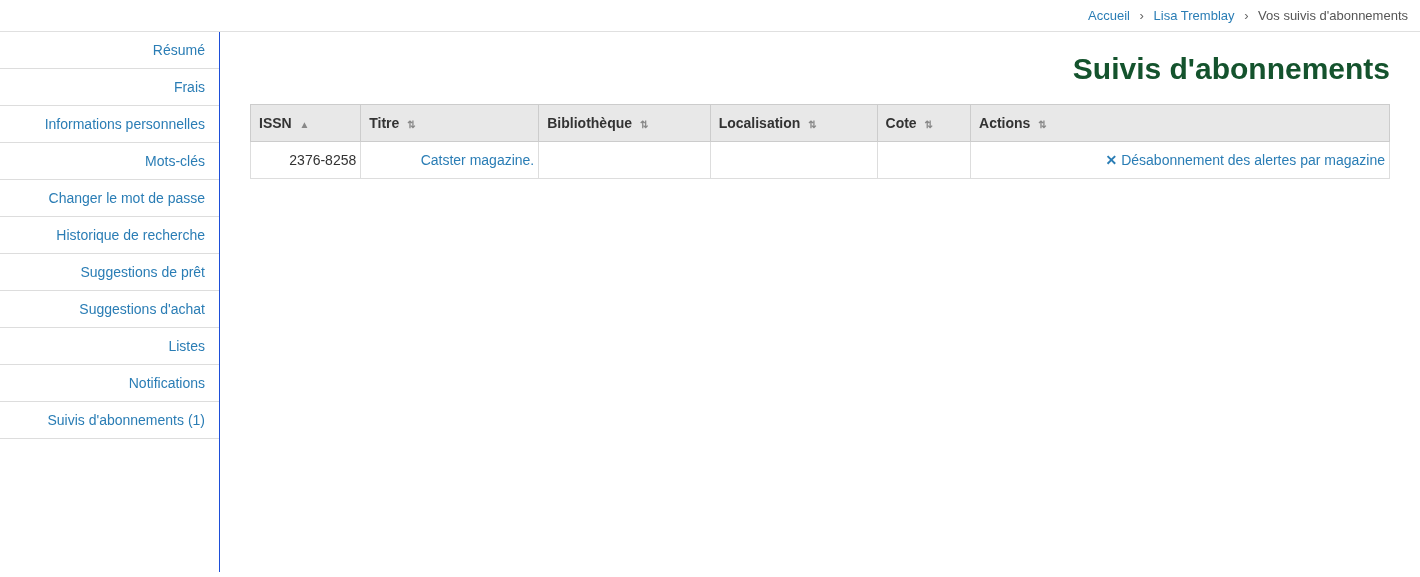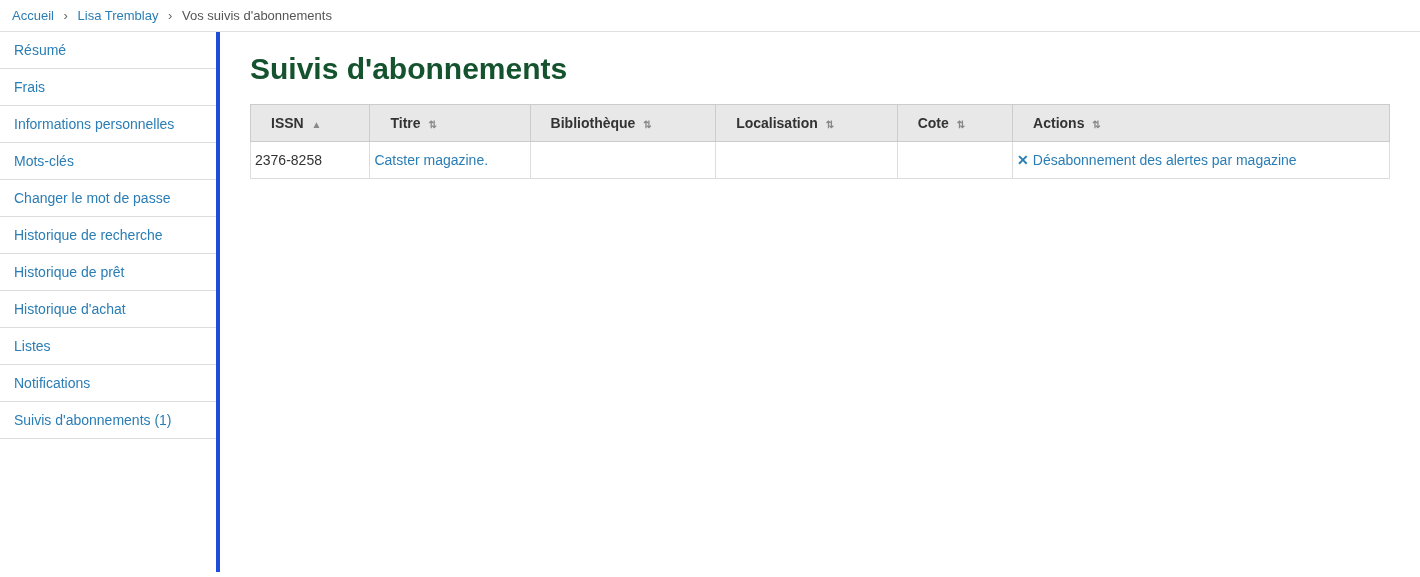--- a/index.html
+++ b/index.html
@@ -1,15 +1,15 @@
 <!DOCTYPE html>
 <html><head>
   <meta charset="utf-8">
   <style>
-    * { box-sizing: border-box; margin: 0; padding: 0; }
+    * { box-sizing: border-box; margin: 0; padding: 0; text-align: right; }
     body {
       font-family: Arial, sans-serif;
       font-size: 14px;
       color: #333;
       background: #fff;
     }
 
     
     .breadcrumb {
       padding: 8px 12px;
@@ -32,21 +32,21 @@
     
     .layout {
       display: flex;
       min-height: 540px;
     }
 
     
     .sidebar {
       width: 220px;
       flex-shrink: 0;
-      border-right: 4px solid #1d4ed8;
+      border-right: 1px solid #1d4ed8;
       background: #fff;
     }
     .sidebar-item {
       display: block;
       padding: 10px 14px;
       border-bottom: 1px solid #ddd;
       color: #2a7db5;
       text-decoration: none;
       font-size: 14px;
       cursor: pointer;
@@ -68,21 +68,21 @@
     
     .data-table {
       width: 100%;
       border-collapse: collapse;
       font-size: 14px;
     }
     .data-table thead tr {
       background: #e8e8e8;
     }
     .data-table th {
-      padding: 10px 20px;
+      padding: 10px 8px;
       text-align: left;
       font-weight: bold;
       color: #333;
       border: 1px solid #ccc;
       white-space: nowrap;
       position: relative;
     }
     .data-table th .sort-icon {
       display: inline-block;
       margin-left: 4px;
@@ -129,22 +129,22 @@
 
 <div class="layout">
 
   <nav class="sidebar">
     <a class="sidebar-item">Résumé</a>
     <a class="sidebar-item">Frais</a>
     <a class="sidebar-item">Informations personnelles</a>
     <a class="sidebar-item">Mots-clés</a>
     <a class="sidebar-item">Changer le mot de passe</a>
     <a class="sidebar-item">Historique de recherche</a>
-    <a class="sidebar-item">Historique de prêt</a>
-    <a class="sidebar-item">Historique d'achat</a>
+    <a class="sidebar-item">Suggestions de prêt</a>
+    <a class="sidebar-item">Suggestions d'achat</a>
     <a class="sidebar-item">Listes</a>
     <a class="sidebar-item">Notifications</a>
     <a class="sidebar-item">Suivis d'abonnements (1)</a>
   </nav>
 
   <div class="main-content">
     <h1 class="page-title">Suivis d'abonnements</h1>
 
     <table class="data-table">
       <thead>

